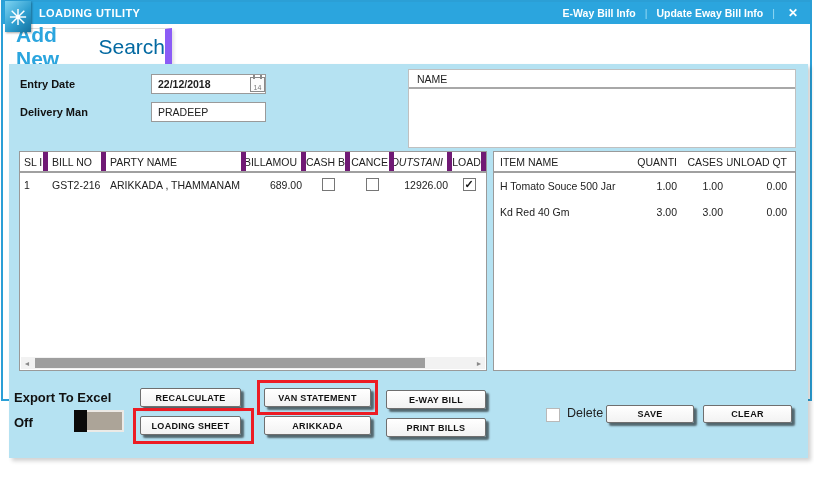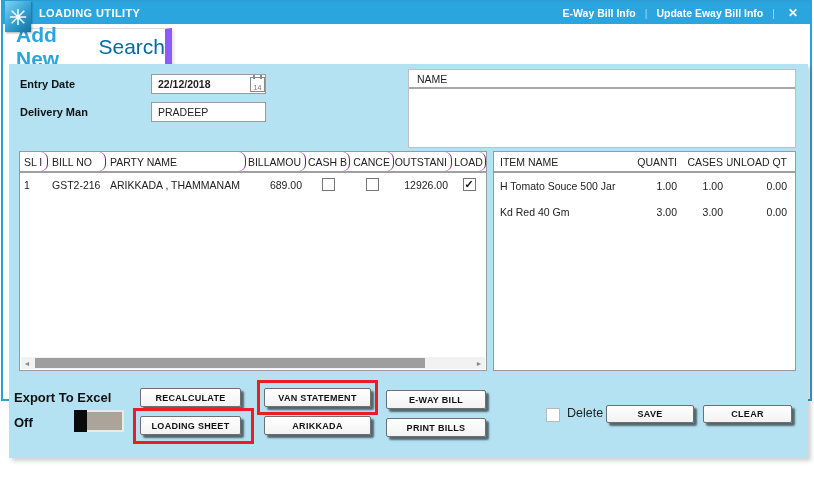--- a/index.html
+++ b/index.html
@@ -48,21 +48,21 @@
   .name-panel { position:absolute; left:399px; top:5px; width:388px; height:79px; background:#fff;
                 border:1px solid #c0c0c0; }
   .name-hdr { height:19px; line-height:19px; padding-left:8px; font-size:10.5px; color:#222;
               border-bottom:2px solid #a8a8a8; }
 
   
   .grid { position:absolute; background:#fff; border:1px solid #9a9a9a; overflow:hidden; }
   .g-head { display:flex; height:21px; border-bottom:2px solid #a0a0a0; align-items:center; }
   .g-head .hc { font-size:10.5px; color:#222; padding:0 4px; height:100%; display:flex; align-items:center;
                 overflow:hidden; white-space:nowrap; }
-  .bills .hc { border-right:1px solid #701a75;border-radius:7px; }
+  .bills .hc { border-right:5px solid #701a75; }
   .g-row { display:flex; align-items:center; height:23px; font-size:10.5px; color:#222; }
   .cell { padding:0 4px; overflow:hidden; white-space:nowrap; }
   .r { justify-content:flex-end; text-align:right; display:flex; }
   .c { justify-content:center; display:flex; }
 
   .cb { width:13px; height:13px; background:#fff; border:1px solid #767676; display:inline-flex;
         align-items:center; justify-content:center; }
   .cb.checked:after { content:"\2713"; font-size:11px; font-weight:bold; color:#1a1a1a; line-height:1; }
 
   
@@ -137,21 +137,21 @@
       </div>
 
       <div class="grid bills" style="left:10px; top:87px; width:468px; height:220px;">
         <div class="g-head">
           <div class="hc" style="width:28px;">SL I</div>
           <div class="hc" style="width:58px;">BILL NO</div>
           <div class="hc" style="width:140px;">PARTY NAME</div>
           <div class="hc r" style="width:60px;">BILLAMOU</div>
           <div class="hc c" style="width:44px;">CASH B</div>
           <div class="hc c" style="width:44px;">CANCE</div>
-          <div class="hc r" style="width:58px;">OUTSTANI</div>
+          <div class="hc r" style="width:58px;font-style:italic;">OUTSTANI</div>
           <div class="hc c" style="width:34px;">LOAD</div>
         </div>
         <div class="g-row">
           <div class="cell" style="width:28px;">1</div>
           <div class="cell" style="width:58px;">GST2-216</div>
           <div class="cell" style="width:140px;">ARIKKADA , THAMMANAM</div>
           <div class="cell r" style="width:60px;">689.00</div>
           <div class="cell c" style="width:44px;">
               <span class="cb"></span>
             </div>

